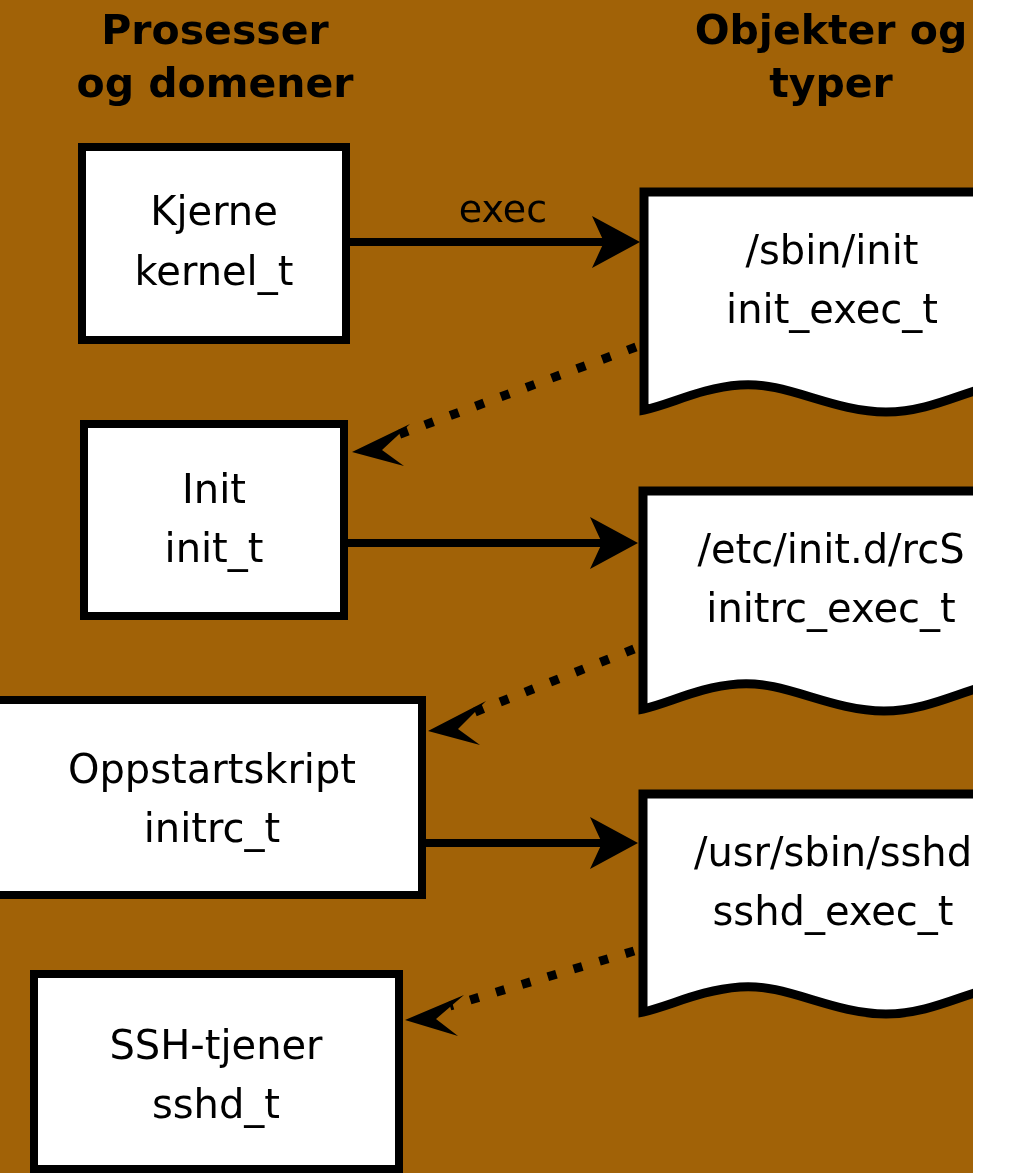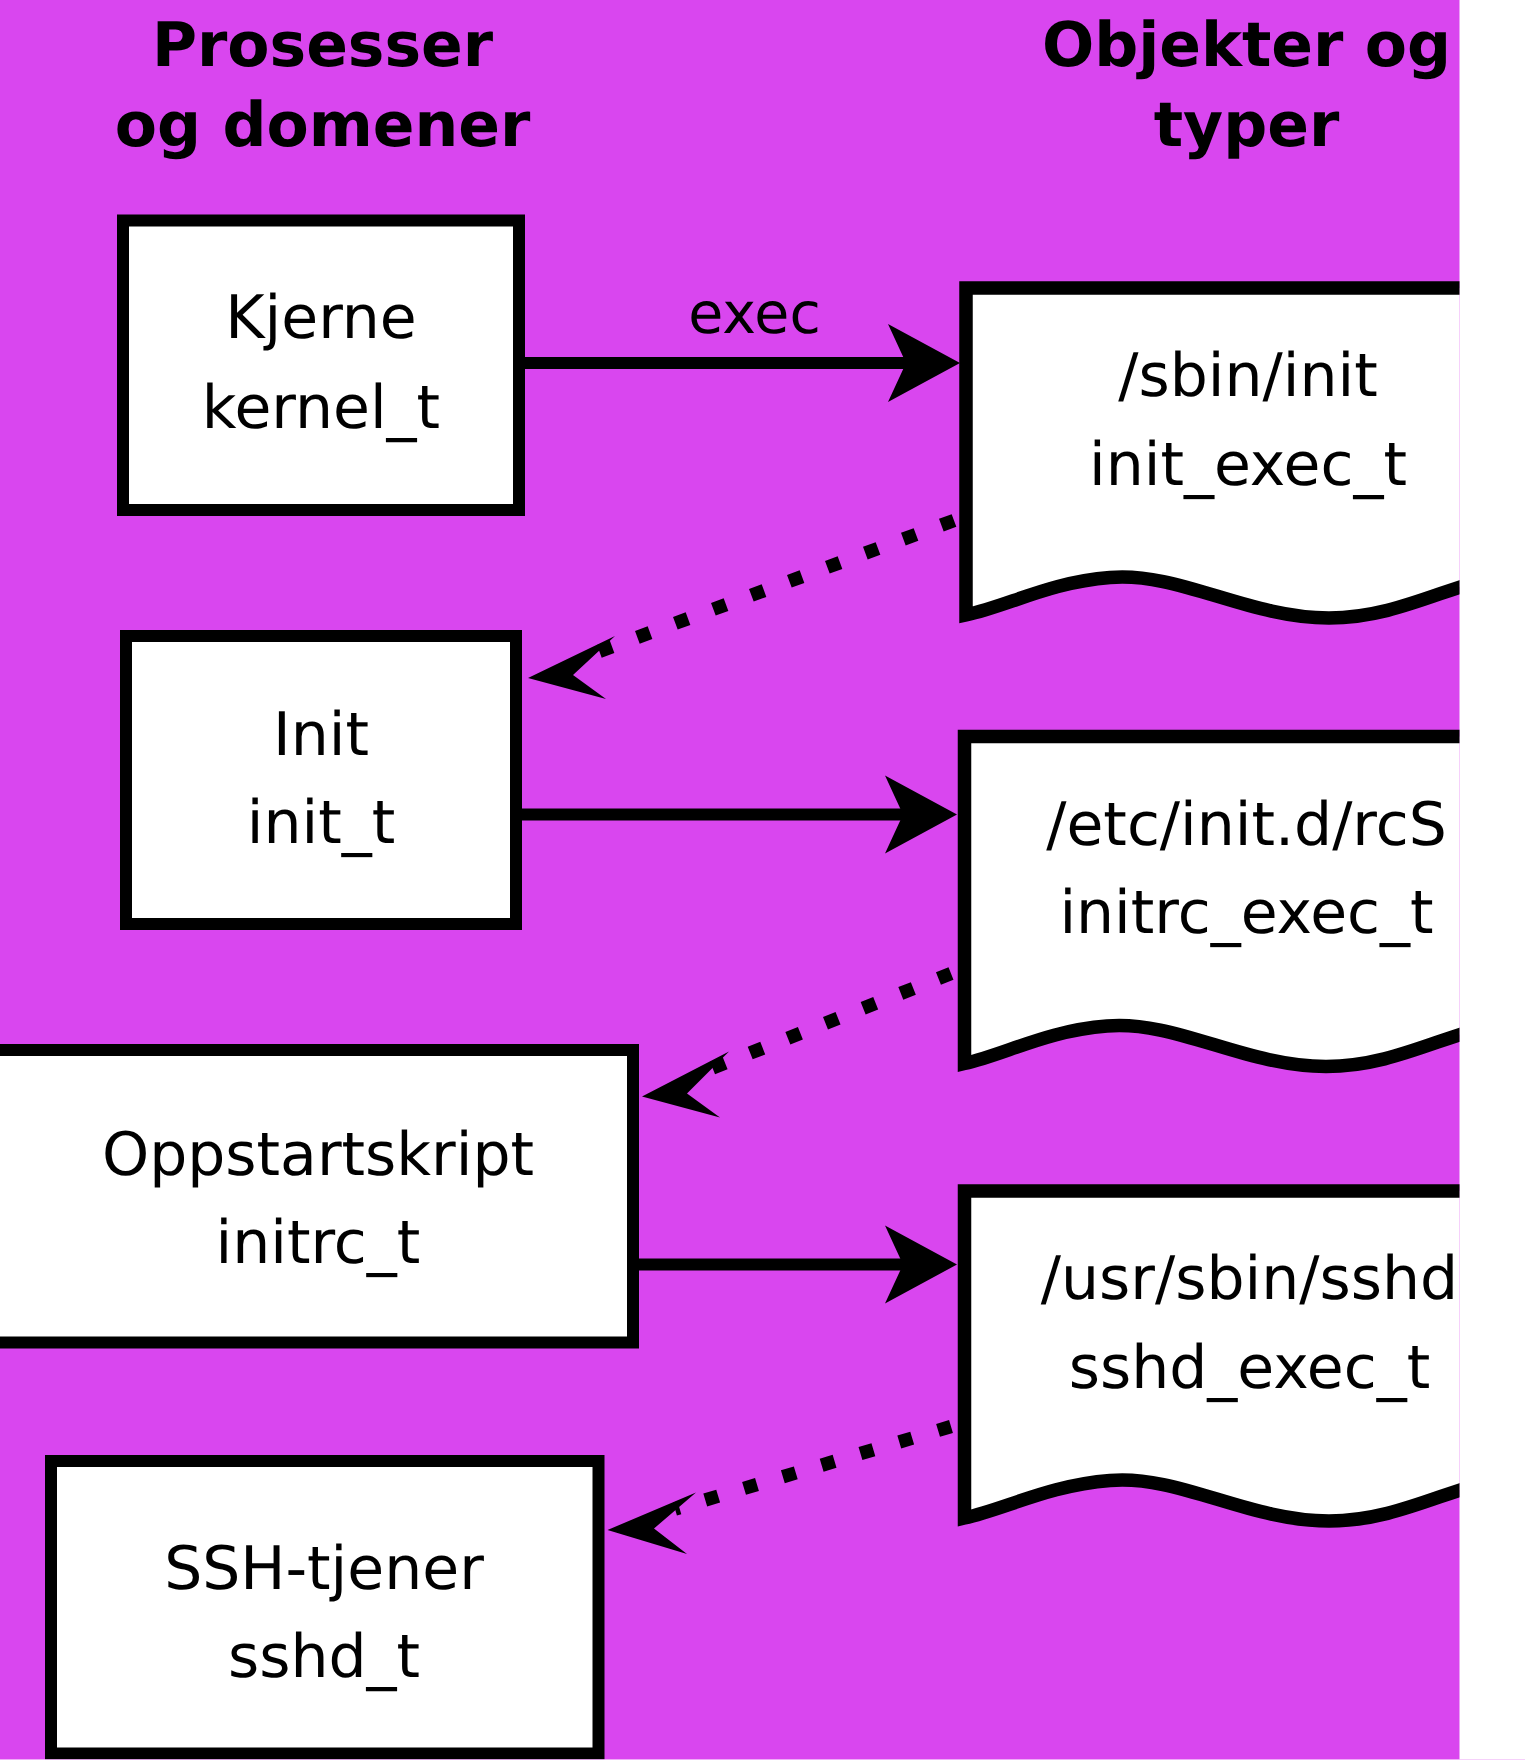--- a/index.html
+++ b/index.html
@@ -7,21 +7,21 @@
     padding: 0;
     background: #ffffff;
   }
   body {
     font-family: "DejaVu Sans", "Liberation Sans", sans-serif;
   }
   #canvas {
     position: relative;
     width: 973px;
     height: 1173px;
-    background: #d946ef;
+    background: #a16207;
     overflow: hidden;
   }
   #diagram-svg {
     position: absolute;
     left: 0;
     top: 0;
     width: 1024px;
     height: 1173px;
   }
   .col-title {

